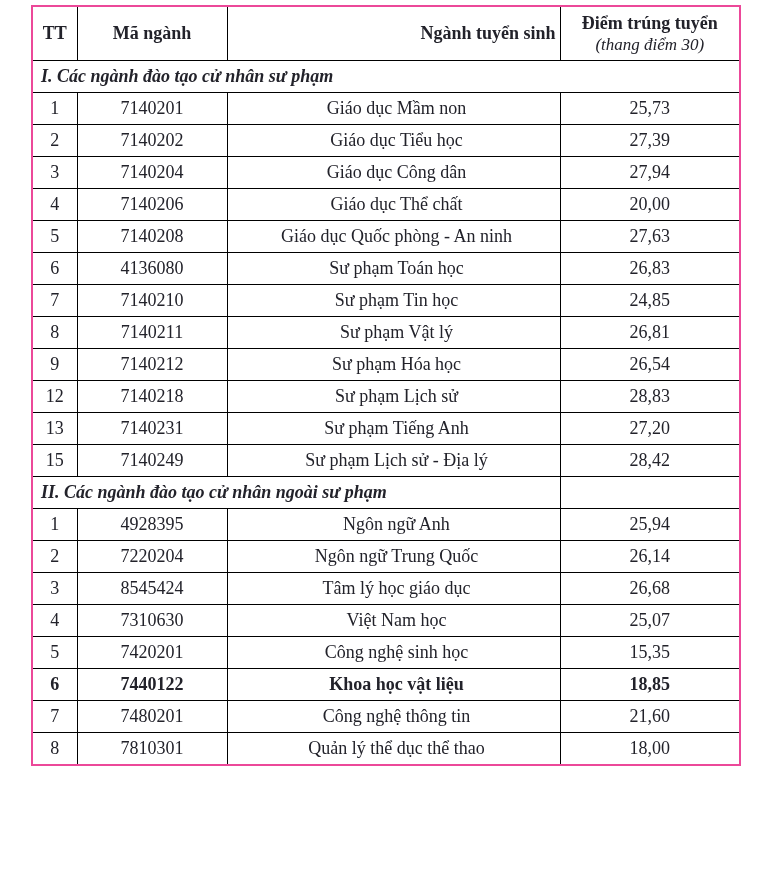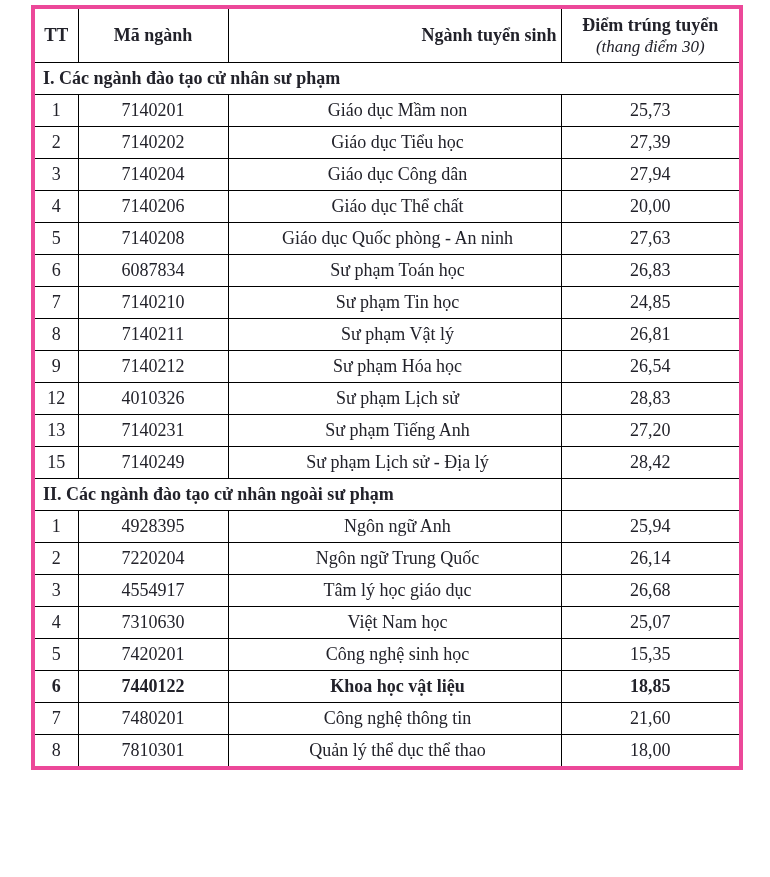--- a/index.html
+++ b/index.html
@@ -16,21 +16,21 @@
     color: #22222a;
     overflow: hidden;
   }
   table.score-table {
     position: absolute;
     left: 31px;
     top: 5px;
     width: 708px;
     border-collapse: collapse;
     table-layout: fixed;
-    border: 4px solid #ec4899;
+    border: 2px solid #ec4899;
     font-size: 18px;
     color: #22222a;
     padding-left: 48px;
   }
   .score-table col.c-tt    { width: 45px; }
   .score-table col.c-code  { width: 150px; }
   .score-table col.c-major { width: 333px; }
   .score-table col.c-score { width: 180px; }
 
   .score-table th,
@@ -55,20 +55,21 @@
     font-weight: normal;
     font-style: italic;
     font-size: 17px;
   }
   .score-table tr.section-row td {
     height: 31px;
     font-weight: bold;
     text-align: left;
     padding-left: 8px;
     font-size: 18px;
+    font-style: italic;
   }
   .score-table tbody tr.data-row td {
     height: 31px;
   }
   .score-table td.cell-tt,
   .score-table td.cell-code,
   .score-table td.cell-score {
     text-align: center;
   }
   .score-table td.cell-major {
@@ -131,21 +132,21 @@
           <td class="cell-score">20,00</td>
         </tr>
         <tr class="data-row">
           <td class="cell-tt">5</td>
           <td class="cell-code">7140208</td>
           <td class="cell-major">Giáo dục Quốc phòng - An ninh</td>
           <td class="cell-score">27,63</td>
         </tr>
         <tr class="data-row">
           <td class="cell-tt">6</td>
-          <td class="cell-code">6087834</td>
+          <td class="cell-code">4136080</td>
           <td class="cell-major">Sư phạm Toán học</td>
           <td class="cell-score">26,83</td>
         </tr>
         <tr class="data-row">
           <td class="cell-tt">7</td>
           <td class="cell-code">7140210</td>
           <td class="cell-major">Sư phạm Tin học</td>
           <td class="cell-score">24,85</td>
         </tr>
         <tr class="data-row">
@@ -155,21 +156,21 @@
           <td class="cell-score">26,81</td>
         </tr>
         <tr class="data-row">
           <td class="cell-tt">9</td>
           <td class="cell-code">7140212</td>
           <td class="cell-major">Sư phạm Hóa học</td>
           <td class="cell-score">26,54</td>
         </tr>
         <tr class="data-row">
           <td class="cell-tt">12</td>
-          <td class="cell-code">4010326</td>
+          <td class="cell-code">7140218</td>
           <td class="cell-major">Sư phạm Lịch sử</td>
           <td class="cell-score">28,83</td>
         </tr>
         <tr class="data-row">
           <td class="cell-tt">13</td>
           <td class="cell-code">7140231</td>
           <td class="cell-major">Sư phạm Tiếng Anh</td>
           <td class="cell-score">27,20</td>
         </tr>
         <tr class="data-row">
@@ -189,21 +190,21 @@
           <td class="cell-score">25,94</td>
         </tr>
         <tr class="data-row">
           <td class="cell-tt">2</td>
           <td class="cell-code">7220204</td>
           <td class="cell-major">Ngôn ngữ Trung Quốc</td>
           <td class="cell-score">26,14</td>
         </tr>
         <tr class="data-row">
           <td class="cell-tt">3</td>
-          <td class="cell-code">4554917</td>
+          <td class="cell-code">8545424</td>
           <td class="cell-major">Tâm lý học giáo dục</td>
           <td class="cell-score">26,68</td>
         </tr>
         <tr class="data-row">
           <td class="cell-tt">4</td>
           <td class="cell-code">7310630</td>
           <td class="cell-major">Việt Nam học</td>
           <td class="cell-score">25,07</td>
         </tr>
         <tr class="data-row">

